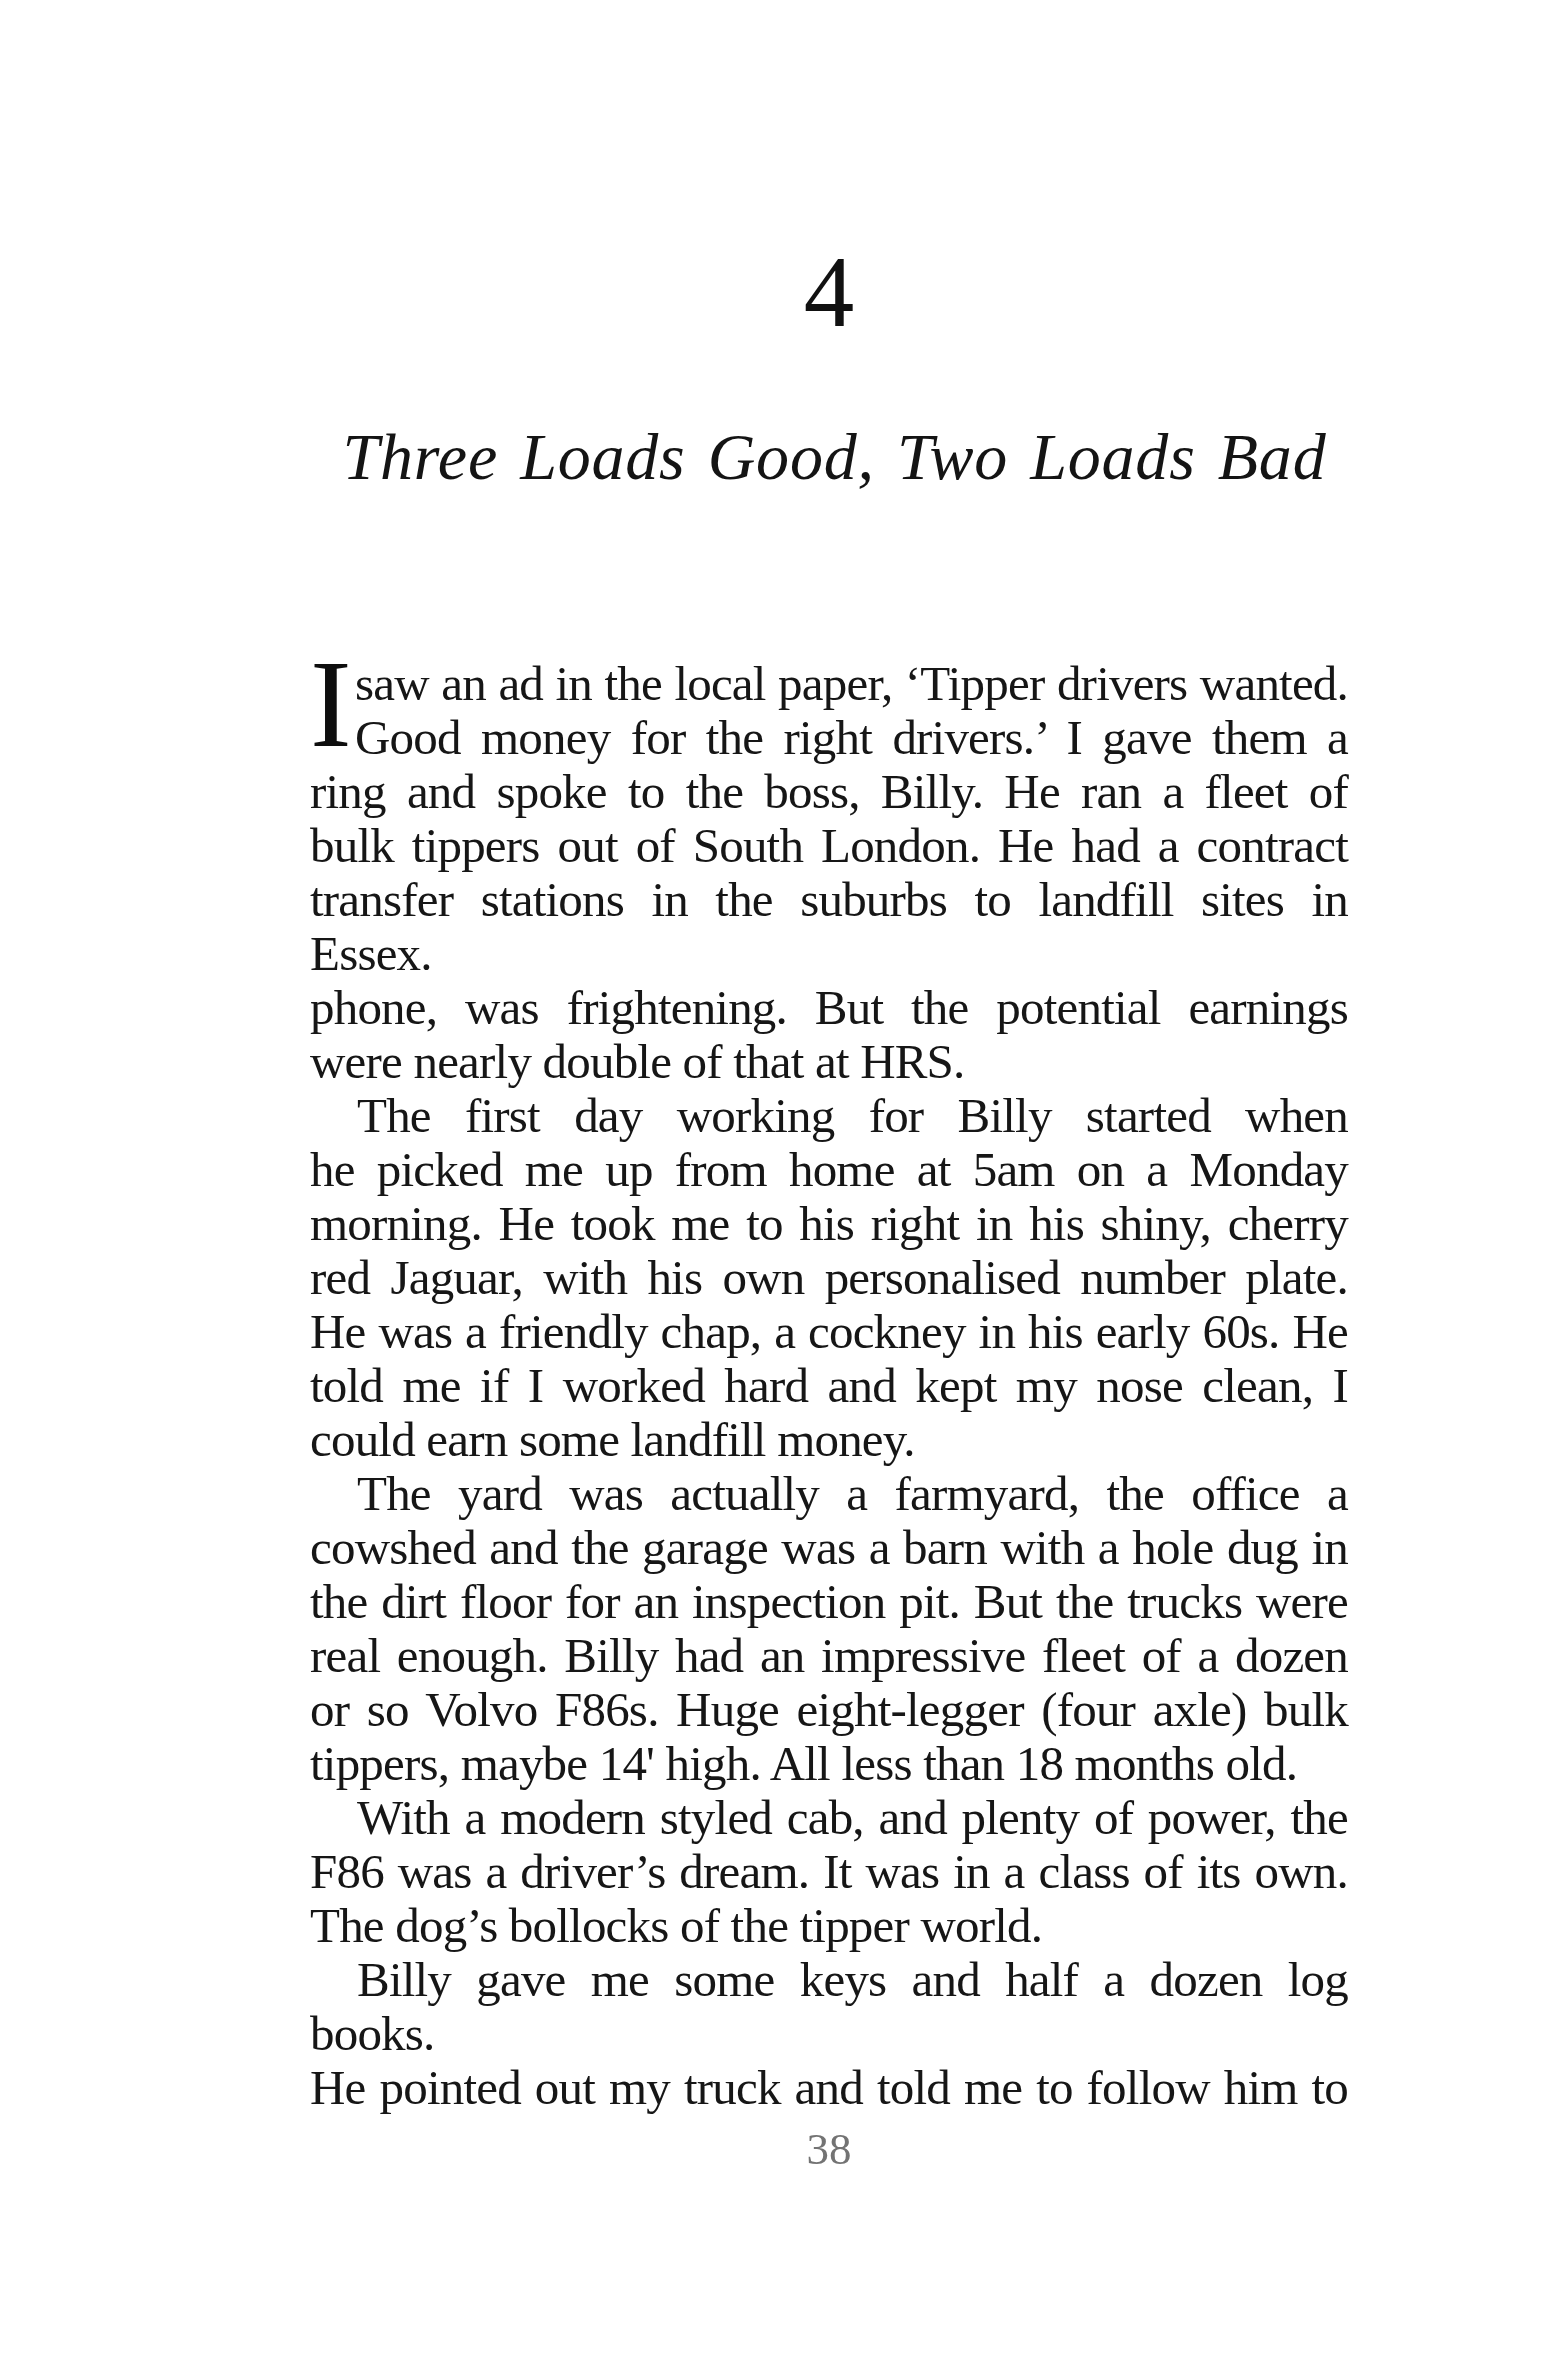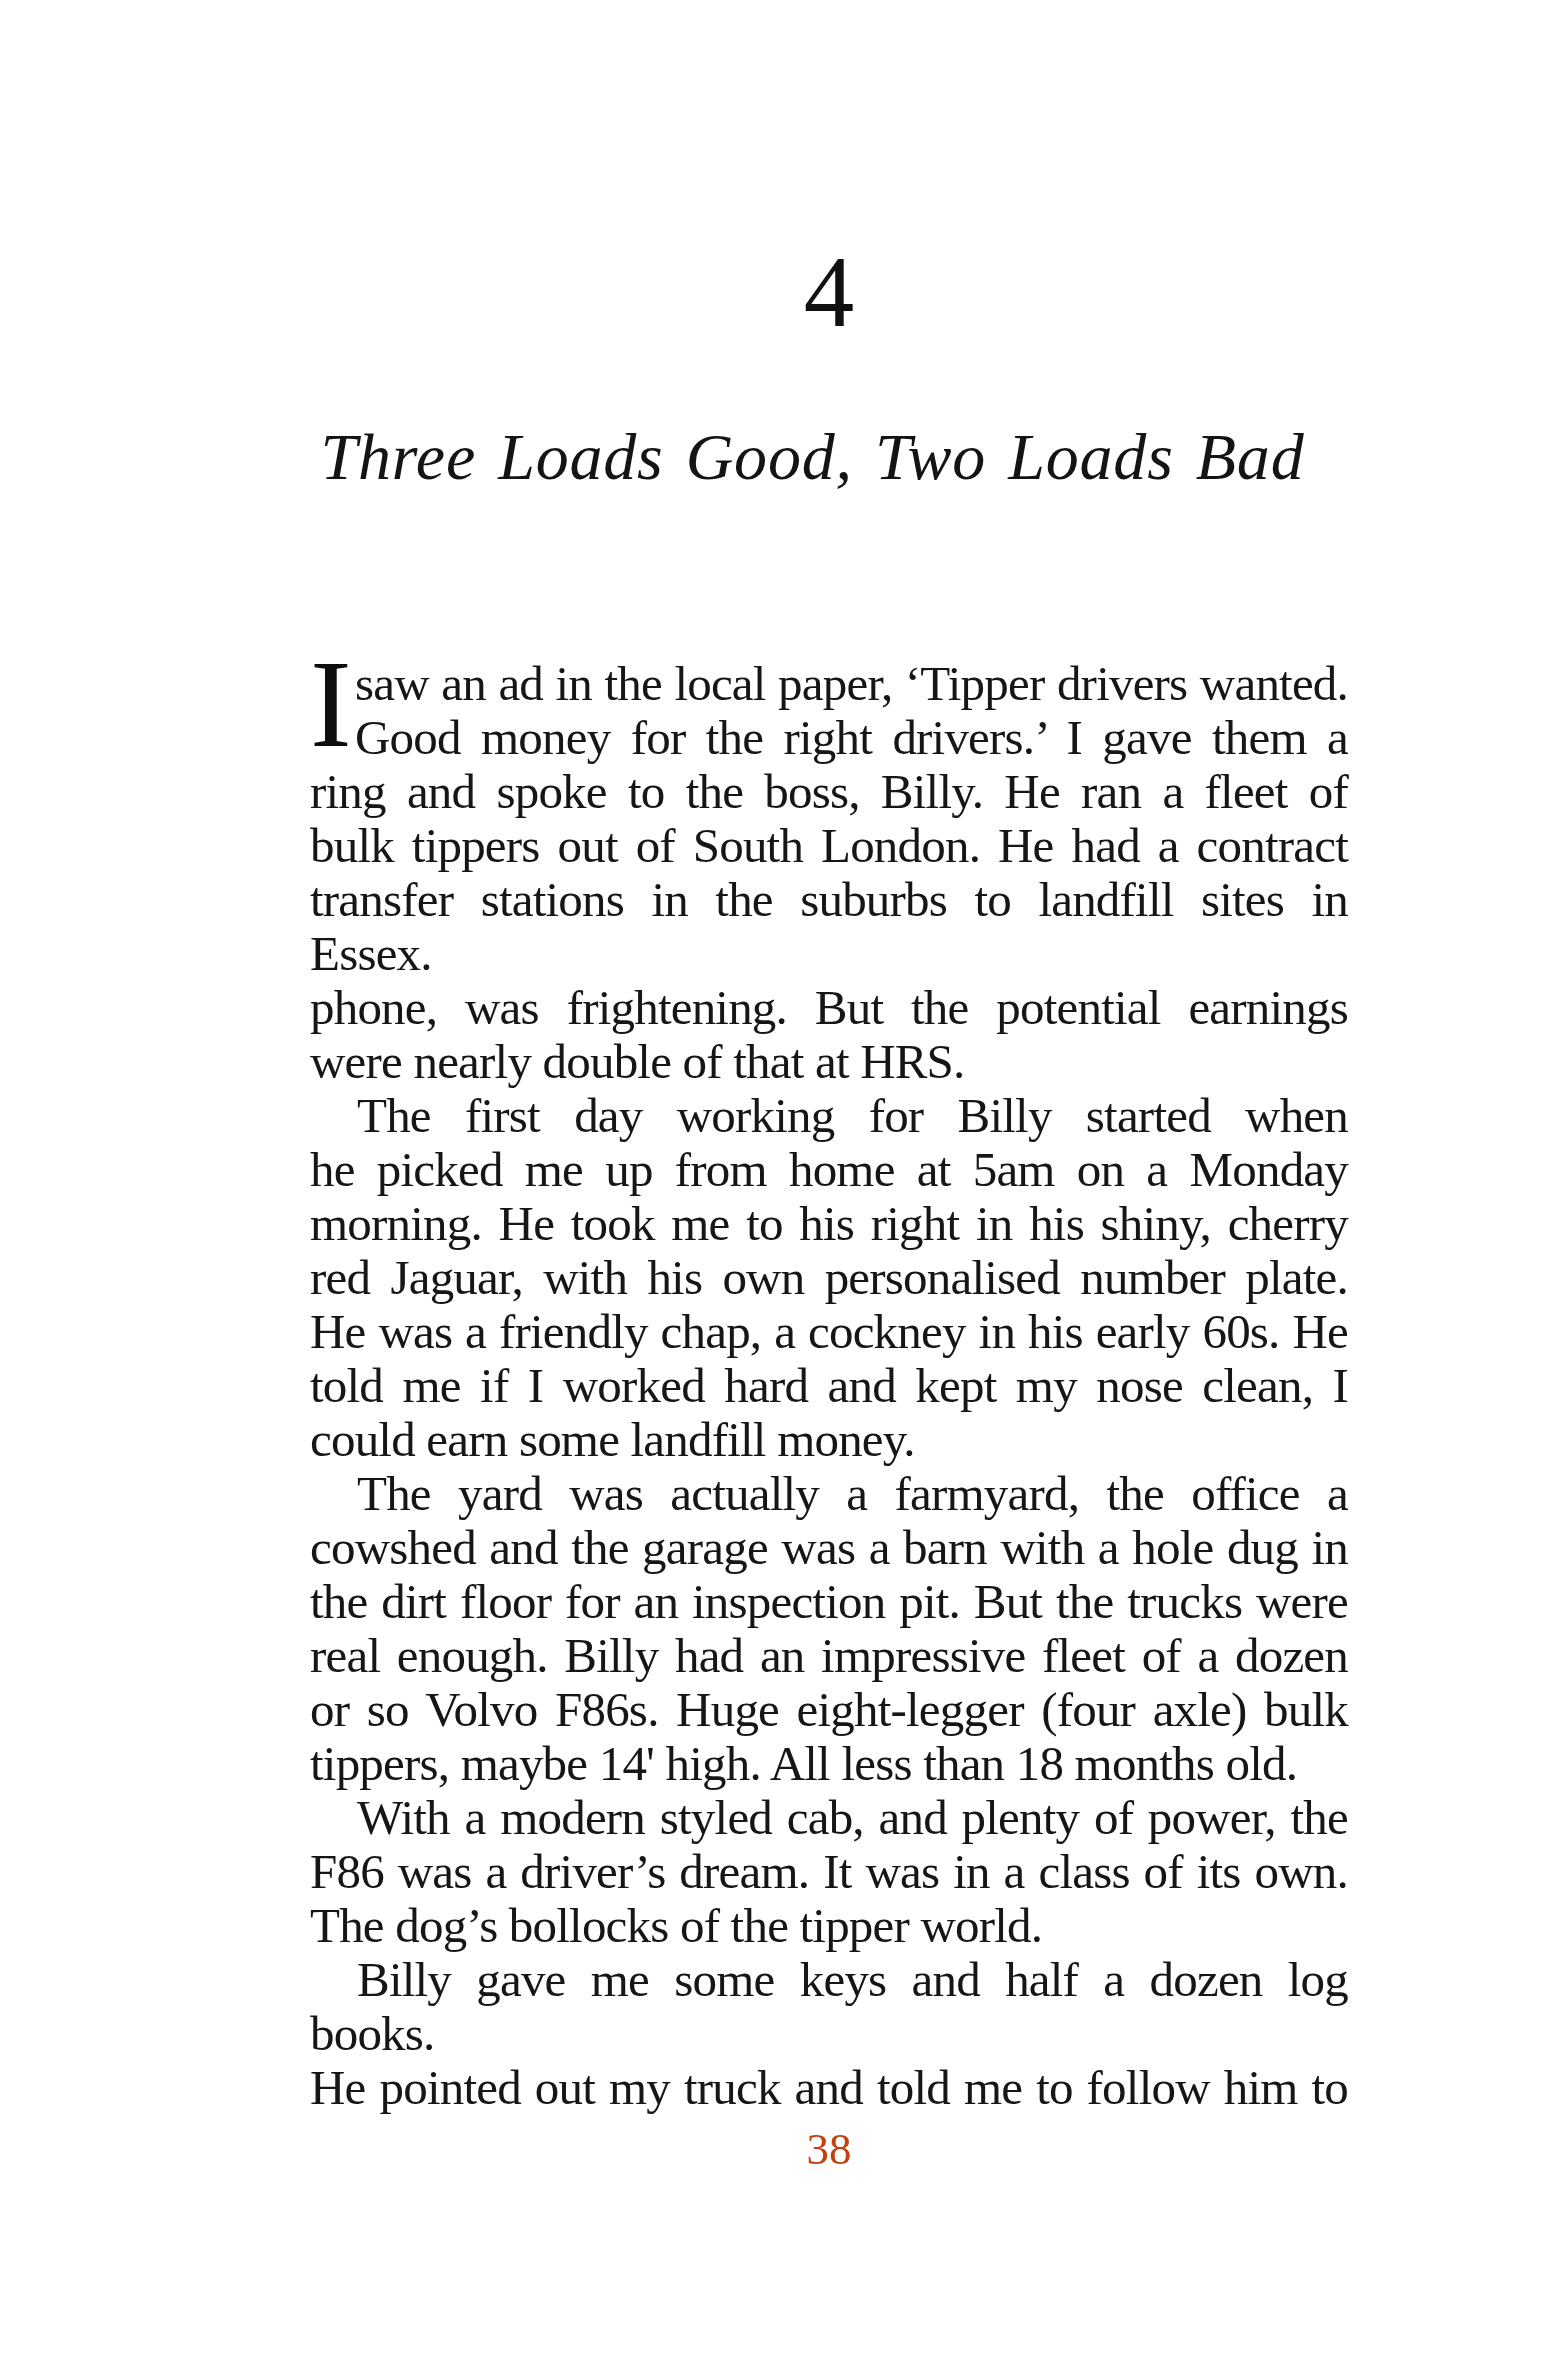--- a/index.html
+++ b/index.html
@@ -21,21 +21,21 @@
     left: 310px;
     top: 242px;
     width: 1038px;
     text-align: center;
     font-size: 101px;
     line-height: 1;
     color: #111111;
   }
   .chapter-title {
     position: absolute;
-    left: 217px;
+    left: 239px;
     top: 424px;
     width: 1191px;
     text-align: center;
     font-style: italic;
     font-size: 66px;
     line-height: 1;
     letter-spacing: 0.8px;
     word-spacing: 4.8px;
     color: #141414;
   }
@@ -71,21 +71,21 @@
     padding-left: 45px;
   }
   .page-number {
     position: absolute;
     left: 310px;
     top: 2127px;
     width: 1038px;
     text-align: center;
     font-size: 45px;
     line-height: 1;
-    color: #c2410c;
+    color: #737373;
   }
 </style>
 </head>
 <body>
 
 <div class="page">
 
   <div class="chapter-number">4</div>
 
   <div class="chapter-title">Three Loads Good, Two Loads Bad</div>

